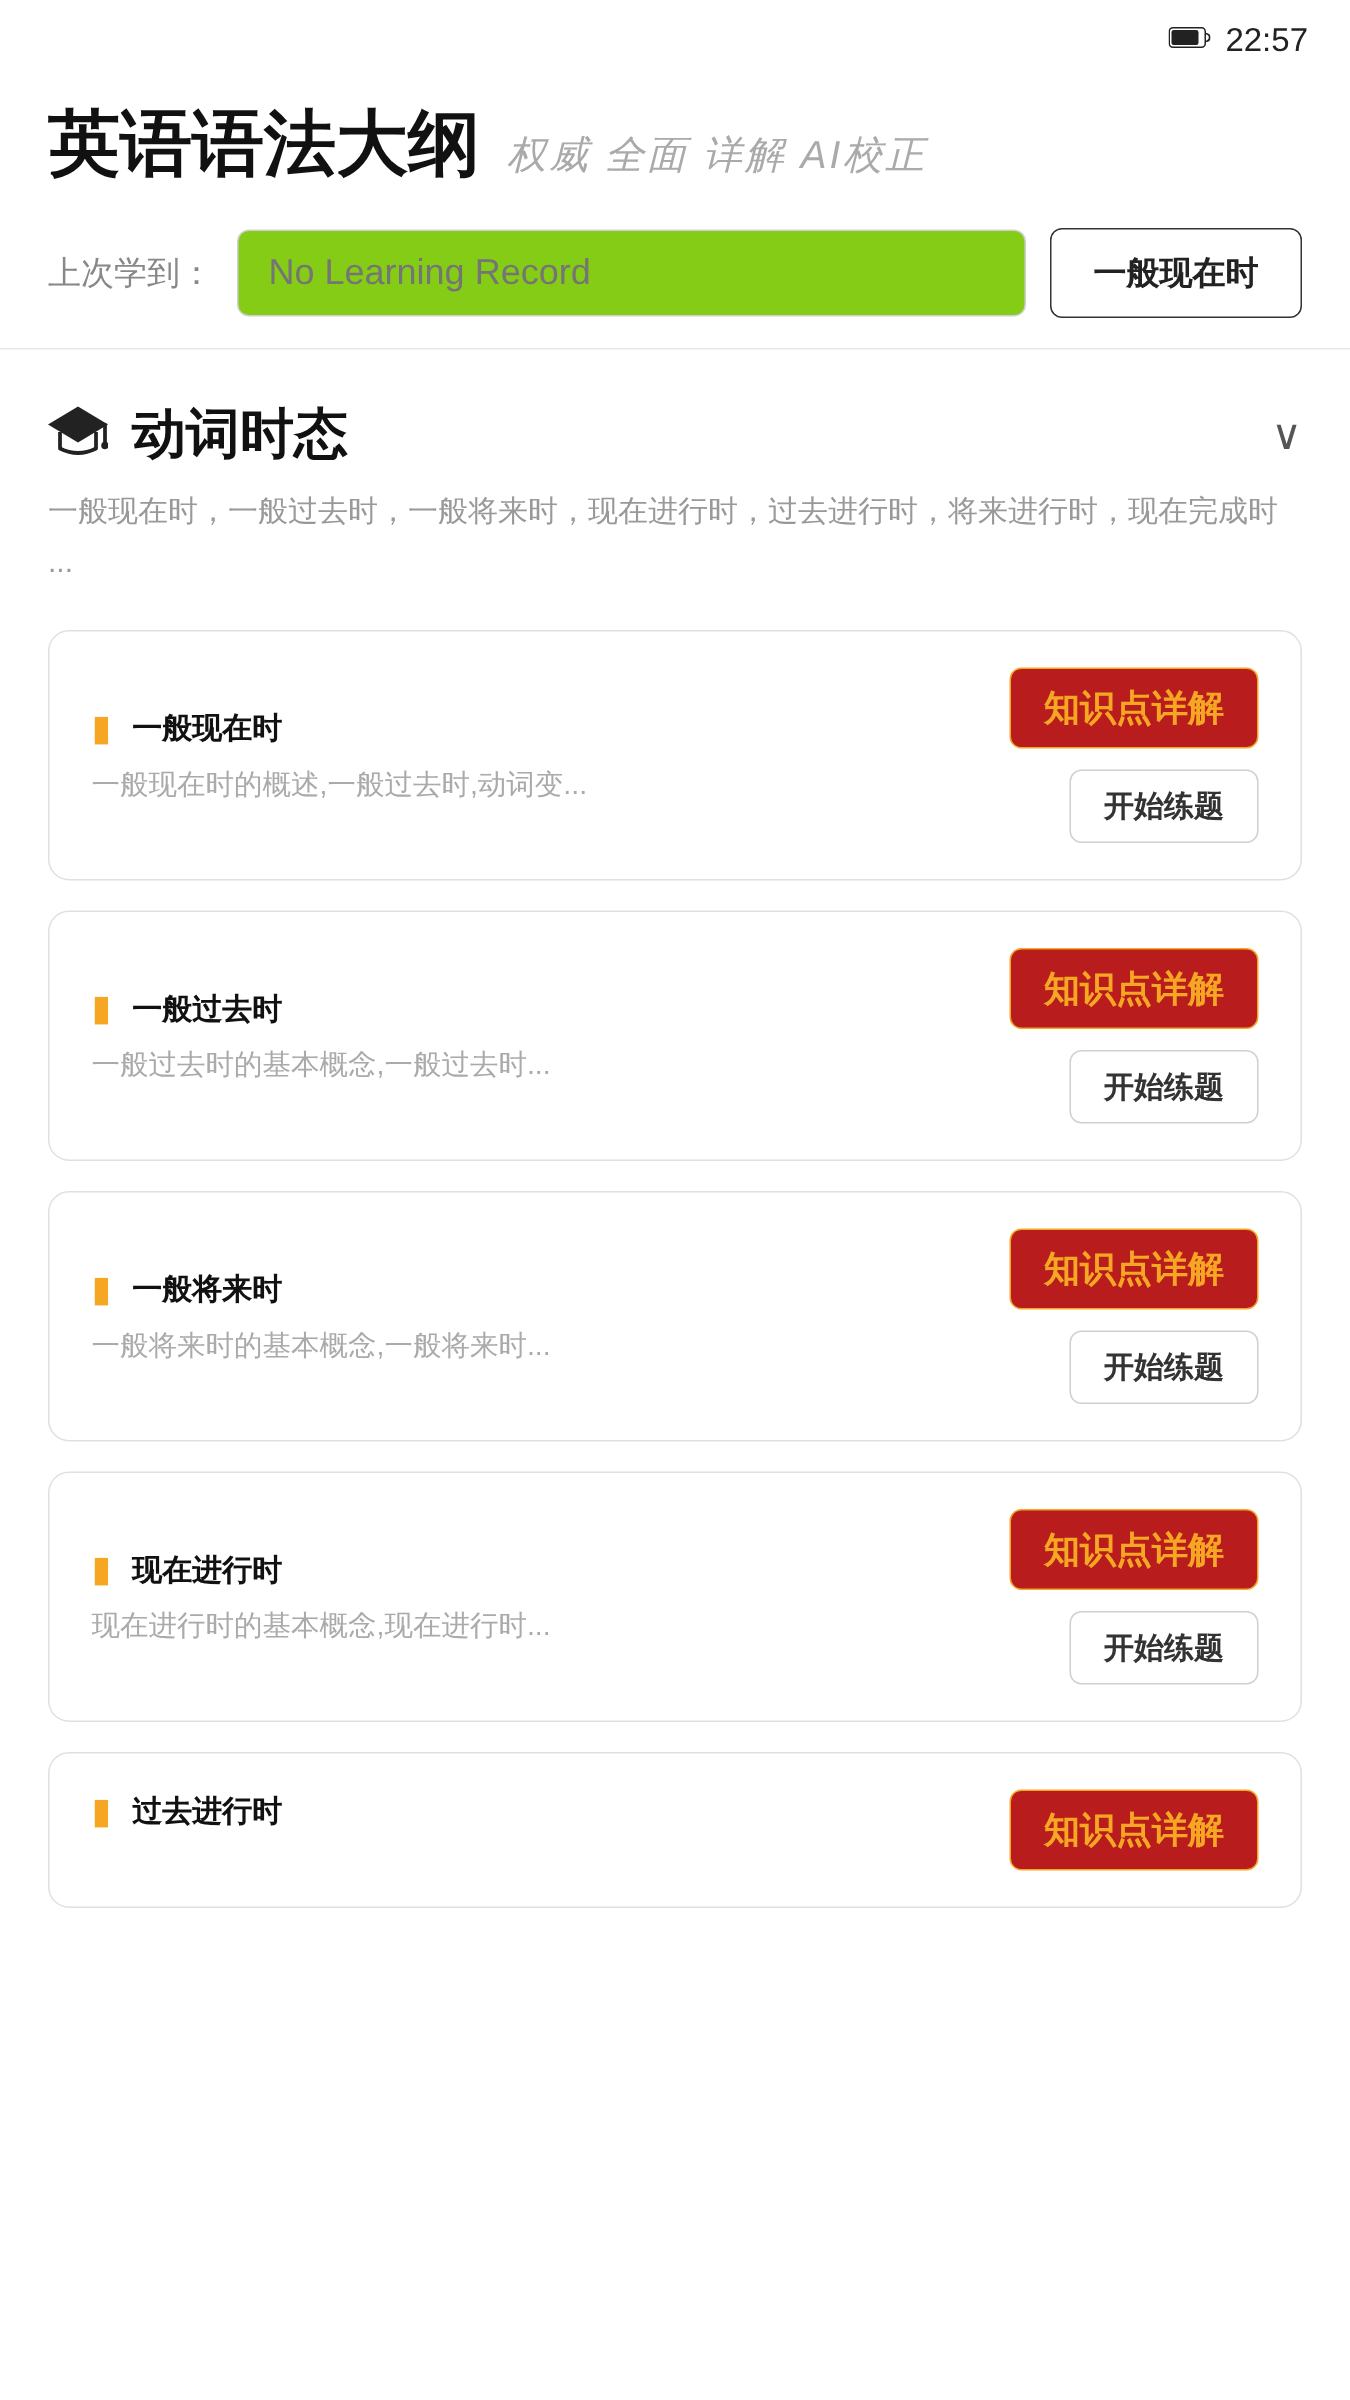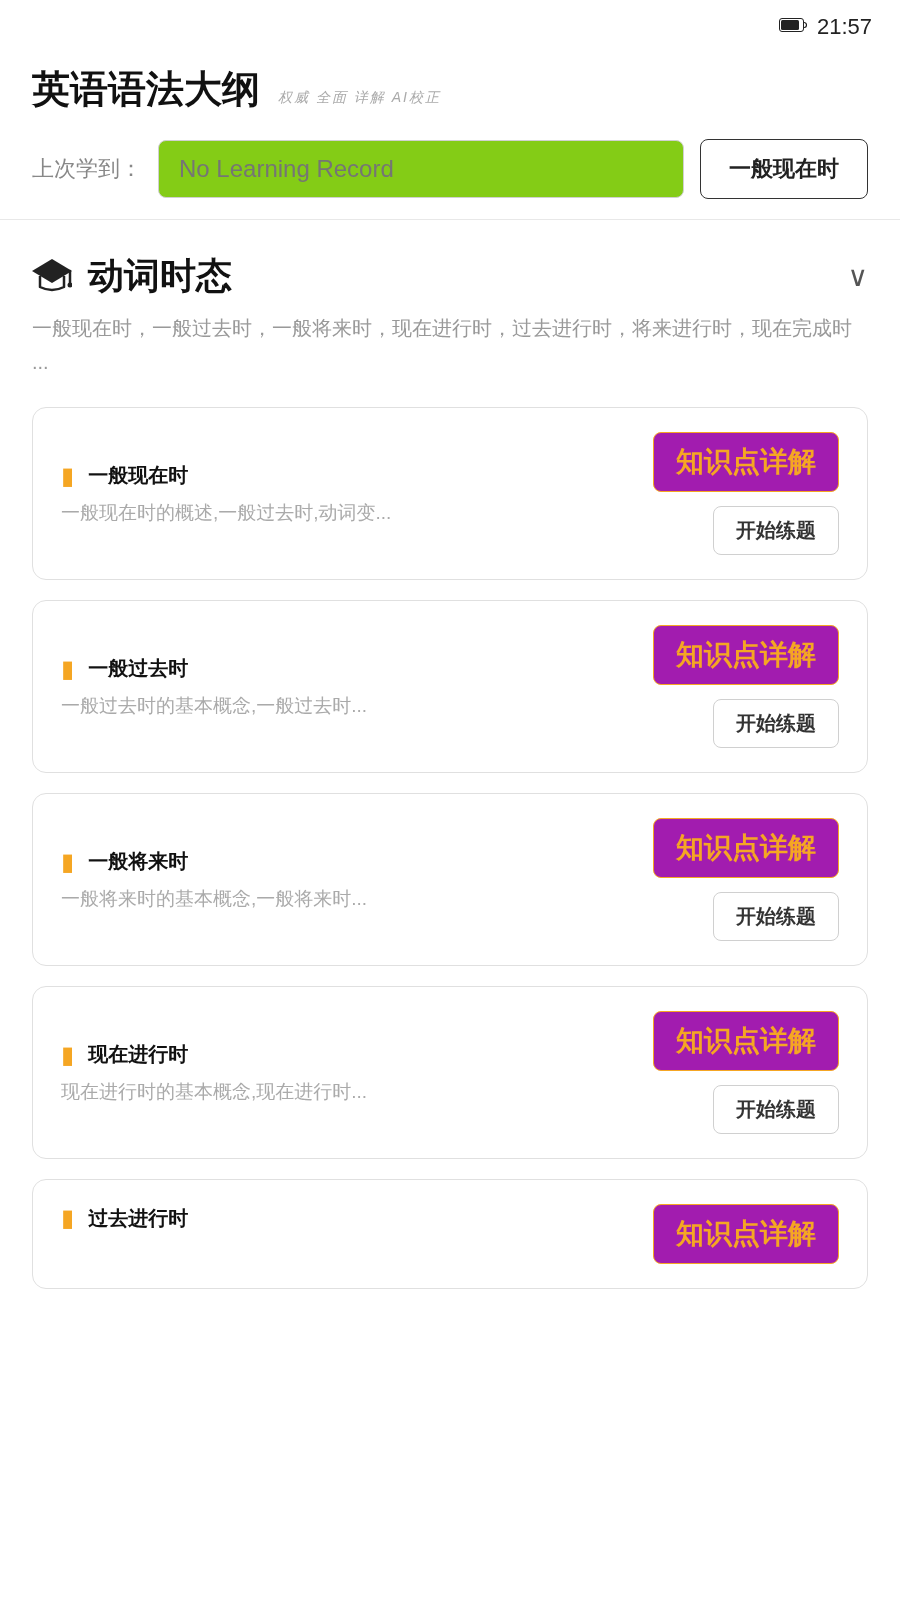--- a/index.html
+++ b/index.html
@@ -50,27 +50,27 @@
     }
 
     .header-title-row {
       display: flex;
       align-items: baseline;
       gap: 18px;
       margin-bottom: 24px;
     }
 
     .header-main-title {
-      font-size: 38px;
+      font-size: 48px;
       font-weight: 700;
       color: #111;
     }
 
     .header-sub-title {
-      font-size: 14px;
+      font-size: 26px;
       color: #aaa;
       font-style: italic;
       letter-spacing: 2px;
     }
 
     .header-record-row {
       display: flex;
       align-items: center;
       gap: 16px;
     }
@@ -196,24 +196,24 @@
       flex-direction: column;
       gap: 14px;
       align-items: flex-end;
       flex-shrink: 0;
     }
 
     .btn-detail {
       border: 1.5px solid #f5a623;
       border-radius: 8px;
       padding: 10px 22px;
-      font-size: 28px;
+      font-size: 24px;
       font-weight: 600;
       color: #f5a623;
-      background: #a21caf;
+      background: #b91c1c;
       cursor: pointer;
       white-space: nowrap;
     }
 
     .btn-practice {
       border: 1.5px solid #d0d0d0;
       border-radius: 8px;
       padding: 10px 22px;
       font-size: 20px;
       font-weight: 600;
@@ -248,21 +248,21 @@
 
 <div class="status-bar">
   <div class="status-bar-right">
     <span>
       <svg class="battery-svg" viewBox="0 0 28 14" fill="none" xmlns="http://www.w3.org/2000/svg">
         <rect x="0.5" y="0.5" width="24" height="13" rx="2.5" stroke="#222" stroke-width="1"></rect>
         <rect x="2" y="2" width="18" height="10" rx="1.5" fill="#222"></rect>
         <path d="M25.5 4.5 Q27.5 5 27.5 7 Q27.5 9 25.5 9.5" stroke="#222" stroke-width="1.2" fill="none" stroke-linecap="round"></path>
       </svg>
     </span>
-    <span class="status-time">21:57</span>
+    <span class="status-time">22:57</span>
   </div>
 </div>
 
 <div class="header">
   <div class="header-title-row">
     <span class="header-main-title">英语语法大纲</span>
     <span class="header-sub-title">权威 全面 详解 AI校正</span>
   </div>
   <div class="header-record-row">
     <span class="header-record-label">上次学到：</span>

